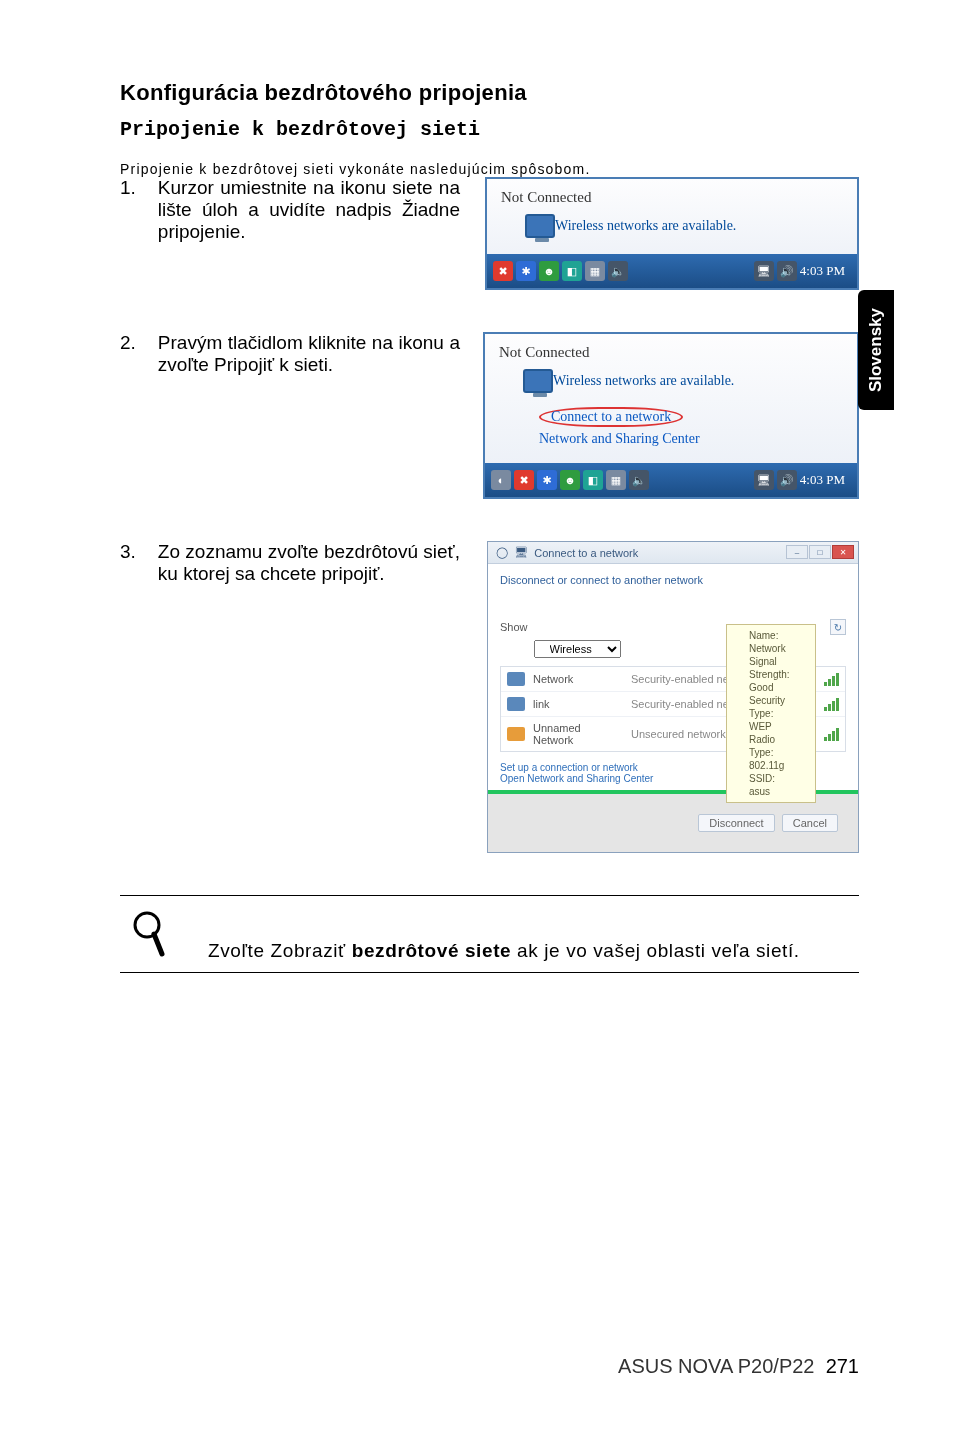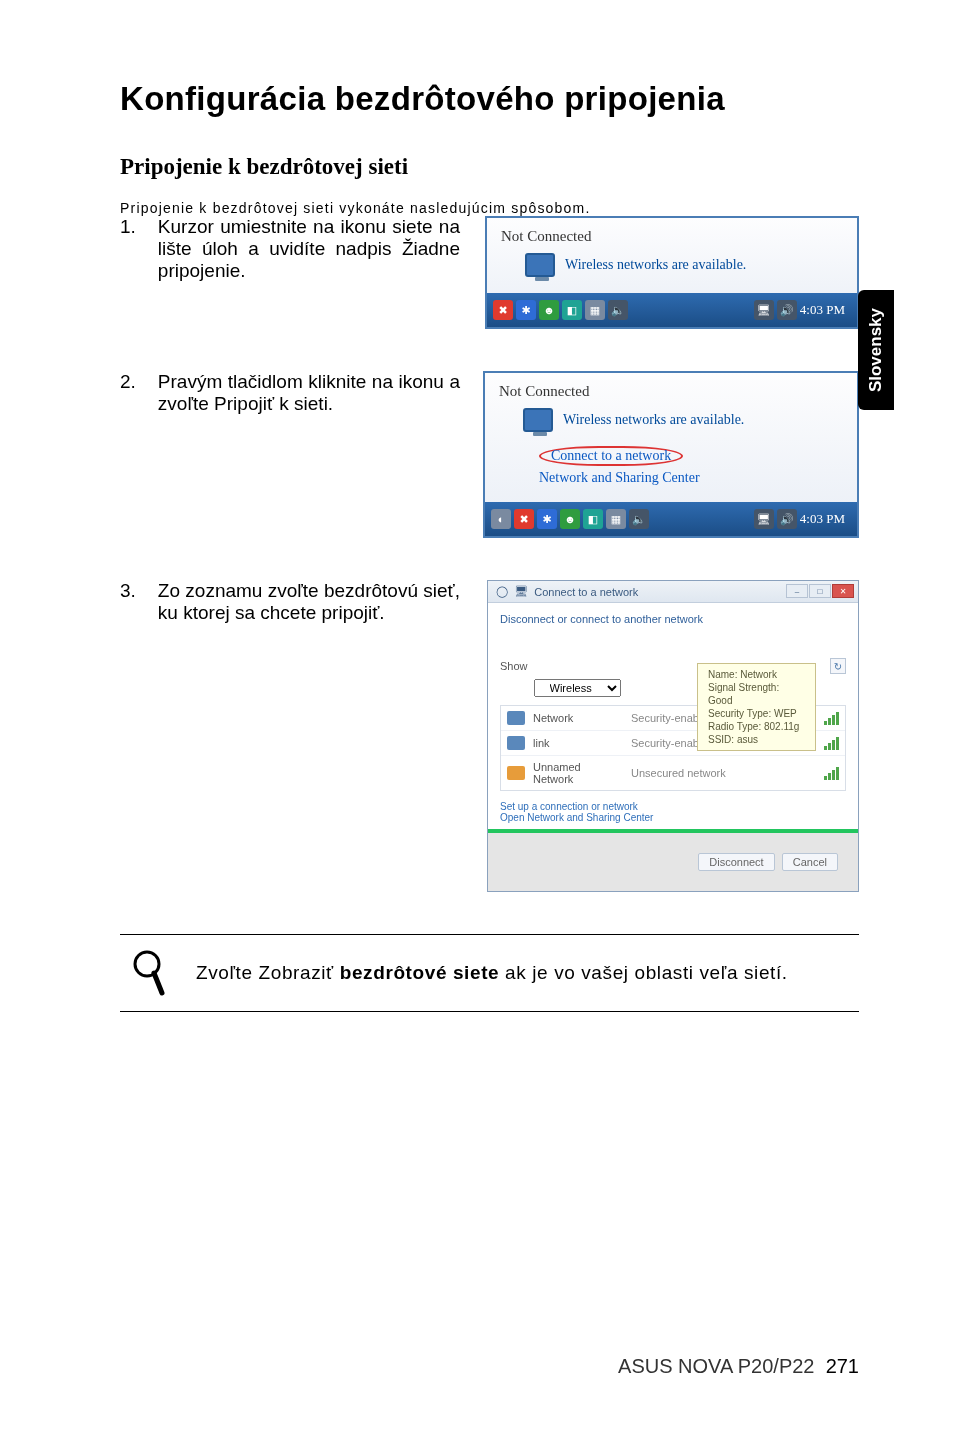--- a/index.html
+++ b/index.html
@@ -25,28 +25,28 @@
     font-weight: bold;
     font-size: 17px;
     padding: 18px 8px;
     writing-mode: vertical-rl;
     transform: rotate(180deg);
     border-radius: 0 6px 6px 0;
   }
   h1 {
     font-family: Arial, sans-serif;
     font-weight: 900;
-    font-size: 33px;
-    margin-bottom: 36px;
+    font-size: 22px;
+    margin-bottom: 12px;
     letter-spacing: 0.3px;
   }
   h2 {
-    font-family: Liberation Serif, serif;
+    font-family: Liberation Mono, monospace;
     font-weight: bold;
-    font-size: 23px;
+    font-size: 20px;
     margin-bottom: 20px;
   }
   .intro {
     font-size: 14px;
     letter-spacing: 1.2px;
     text-align: justify;
   }
   .step-row {
     display: flex;
     align-items: flex-start;
@@ -69,21 +69,21 @@
   
   .win-box {
     border: 2px solid #4a7db5;
     background: linear-gradient(#fdfdfe, #e9eef6);
     font-family: Liberation Serif, serif;
     color: #1a1a1a;
   }
   .shot1 { width: 374px; }
   .shot1 .sh-pad { padding: 10px 14px 2px 14px; }
   .sh-title { font-size: 15px; color: #333; margin-bottom: 8px; }
-  .sh-msg-row { display: flex; align-items: center; gap: 10px; padding-left: 24px; margin-bottom: 14px; }
+  .sh-msg-row { display: flex; align-items: center; padding-left: 24px; margin-bottom: 14px; }
   .sh-msg { font-size: 14px; color: #004a9a; }
   .mon-icon {
     width: 30px; height: 24px; background: #3b74b8; border: 2px solid #245a94; border-radius: 3px; position: relative;
   }
   .mon-icon::after { content: ''; position: absolute; bottom: -6px; left: 8px; width: 14px; height: 4px; background: #6b8aa9; border-radius: 1px; }
   .task-strip {
     background: linear-gradient(#2e6bb0, #1b4d86);
     height: 34px;
     display: flex;
     align-items: center;
@@ -147,32 +147,32 @@
   .s3-foot button { font-size:11px; padding:2px 10px; margin-left:4px; background:#f4f6fa; border:1px solid #b9c6d6; border-radius:2px; color:#666; }
 
   .refresh-ic { width:16px; height:16px; border:1px solid #b9c6d6; background:#f4f6fa; display:flex;align-items:center;justify-content:center; font-size:10px; color:#4a78aa; margin-left:auto; }
 
   .tooltip-box {
     position:absolute;
     background:#ffffe6;
     border:1px solid #c9c08a;
     font-size:10px;
     color:#5a5a3a;
-    padding:4px 10px;
+    padding:4px 22px;
     line-height:1.3;
     white-space: pre-line;
     right: 42px;
     top: 60px;
-    width: 119px;
+    width: 90px;
   }
 
   .note-row {
     display: flex;
-    align-items: center;
-    gap: 16px;
+    align-items: flex-end;
+    gap: 28px;
     border-top: 1px solid #000;
     border-bottom: 1px solid #000;
     padding: 10px 0;
   }
   .note-icon-wrap { width: 60px; display:flex; justify-content:center; padding-top:4px; }
   .note-text { flex:1; font-size: 19px; text-align: justify; letter-spacing: 0.6px; }
 
   .footer {
     position: absolute;
     bottom: 60px;

